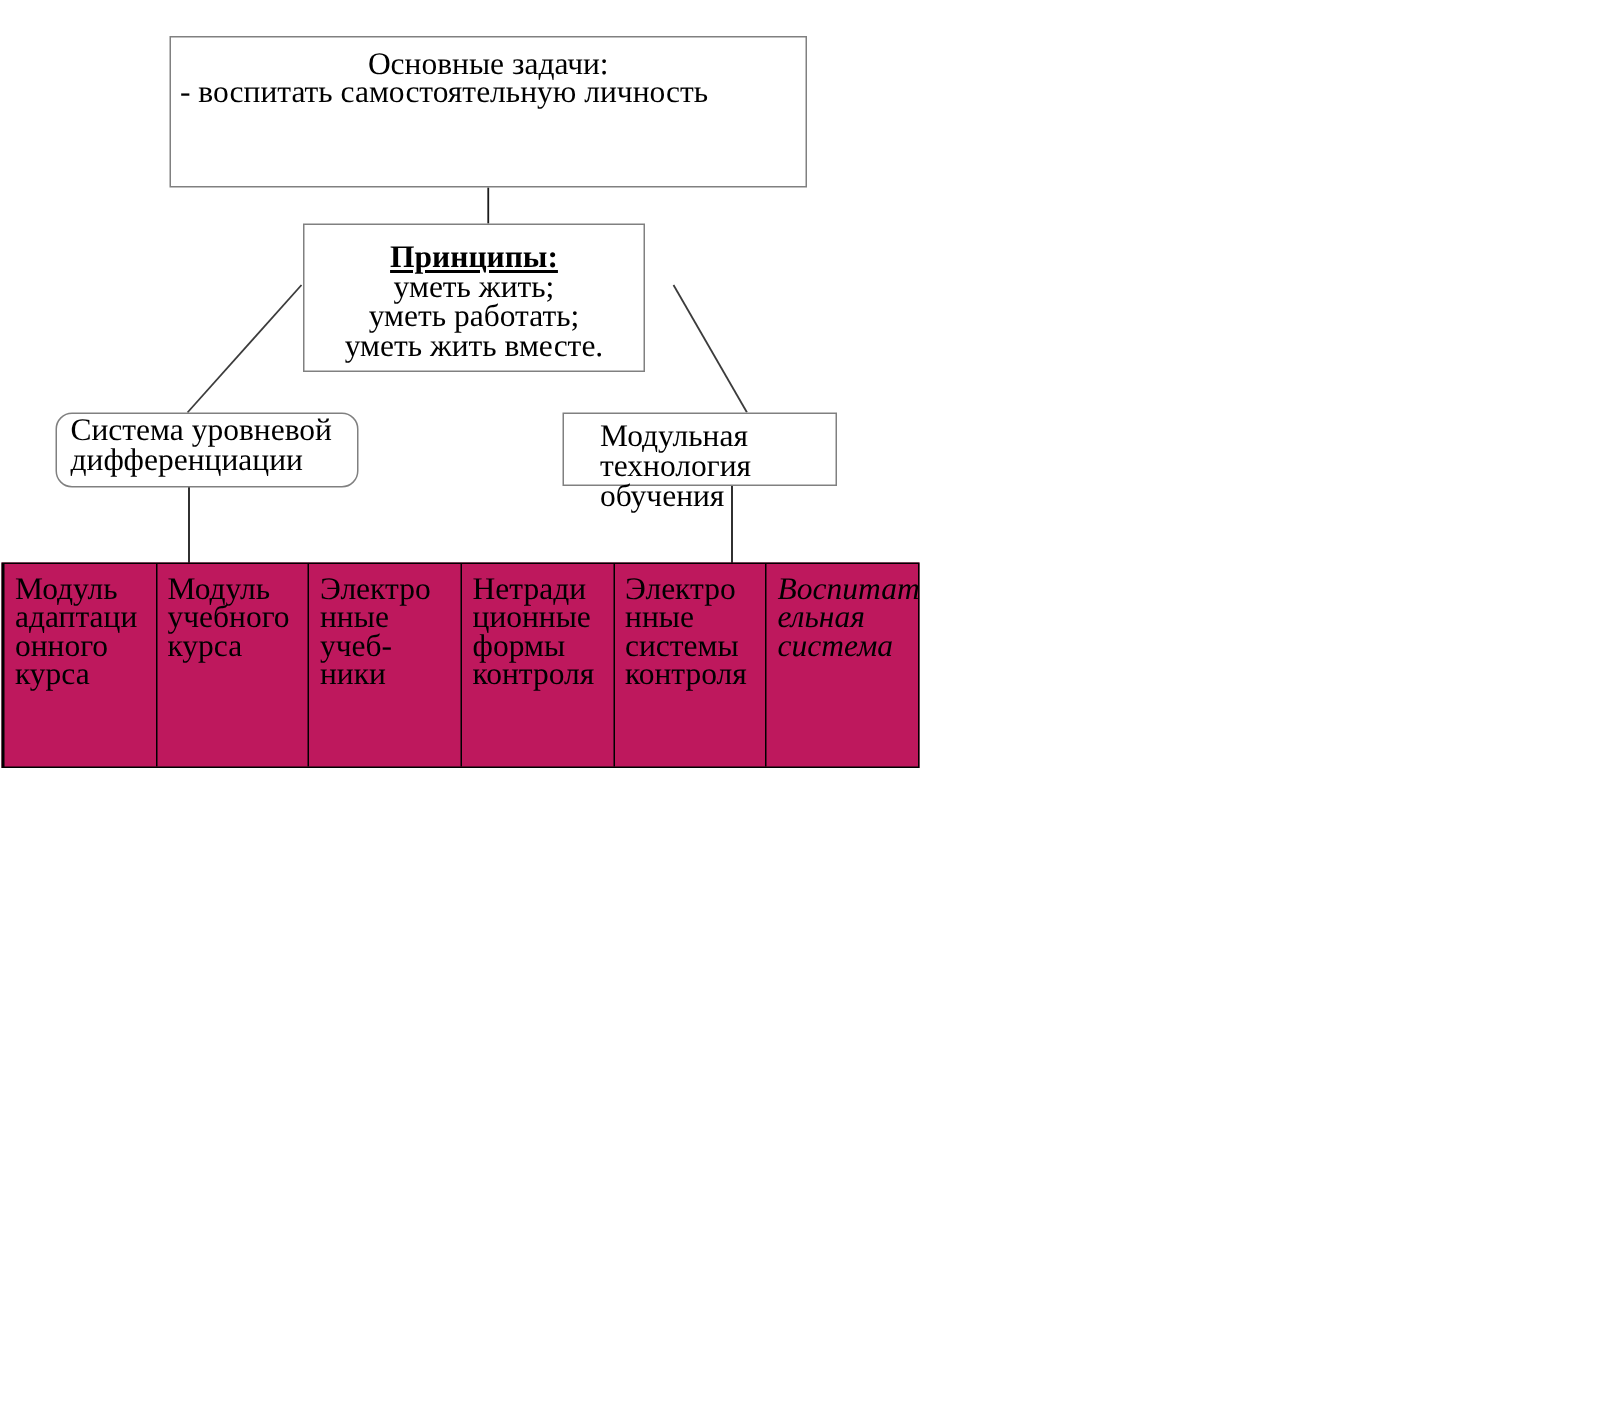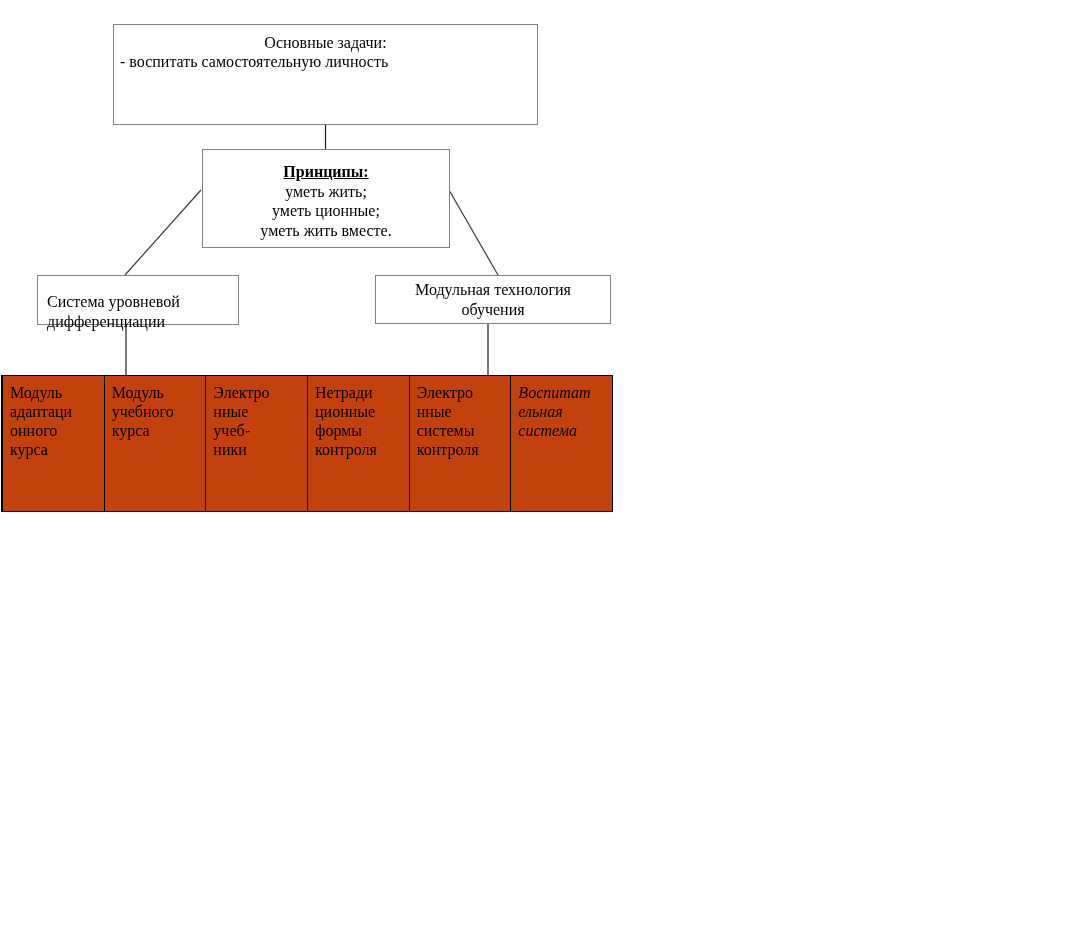--- a/index.html
+++ b/index.html
@@ -6,21 +6,21 @@
     margin: 0;
     padding: 0;
     background: #ffffff;
   }
   .canvas {
     position: relative;
     width: 1082px;
     height: 949px;
     background: #ffffff;
     font-family: "Liberation Serif", "DejaVu Serif", serif;
-    font-size: 16px;
+    font-size: 21px;
     color: #000000;
     overflow: hidden;
   }
   .connector-svg {
     position: absolute;
     left: 0; top: 0;
     width: 1082px;
     height: 949px;
     pointer-events: none;
   }
@@ -34,52 +34,53 @@
   .tasks-box {
     left: 113px; top: 24px;
     width: 425px; height: 101px;
     padding: 8px 6px 0 6px;
   }
   .tasks-title { text-align: center; }
   .tasks-line { text-align: left; }
   .tasks-line.indent { padding-left: 103px; }
   .principles-box {
     left: 202px; top: 149px;
-    width: 248px; height: 99px;
+    width: 228px; height: 99px;
     padding-top: 12px;
     text-align: center;
     line-height: 19.5px;
   }
   .principles-title {
     font-weight: bold;
     text-decoration: underline;
   }
   .level-box {
     left: 37px; top: 275px;
     width: 202px; height: 50px;
-    padding: 16px 8px 0 9px;
+    padding: 0 8px 0 9px;
     line-height: 20px;
     text-align: left;
+    border-radius: 11px;
   }
   .module-box {
     left: 375px; top: 275px;
-    width: 236px; height: 49px;
-    padding: 4px 6px 0 6px;
+    width: 183px; height: 49px;
+    padding: 4px 6px 0 24px;
     line-height: 20px;
-    text-align: center;
+    text-align: left;
   }
   .modules-row {
     position: absolute;
     left: 1px; top: 375px;
     width: 612px; height: 137px;
     box-sizing: border-box;
     border: 1px solid #000000;
     border-left-width: 2px;
     display: flex;
-    background: #c2410c;
+    background: #be185d;
   }
   .row-cell {
     flex: 1 1 0;
     box-sizing: border-box;
     border-right: 1px solid #000000;
     padding: 7px 2px 0 7px;
     white-space: pre-line;
     line-height: 19px;
     overflow: hidden;
   }
@@ -99,21 +100,21 @@
   </svg>
 
   <div class="box tasks-box">
     <div class="tasks-title">Основные задачи:</div>
     <div class="tasks-line">- воспитать самостоятельную личность</div>
   </div>
 
   <div class="box principles-box">
     <div class="principles-title">Принципы:</div>
     <div class="principles-line">уметь жить;</div>
-    <div class="principles-line">уметь ционные;</div>
+    <div class="principles-line">уметь работать;</div>
     <div class="principles-line">уметь жить вместе.</div>
   </div>
 
   <div class="box level-box">Система уровневой дифференциации</div>
 
   <div class="box module-box">Модульная технология обучения</div>
 
   <div class="modules-row">
     <div class="row-cell">Модуль
 адаптаци

